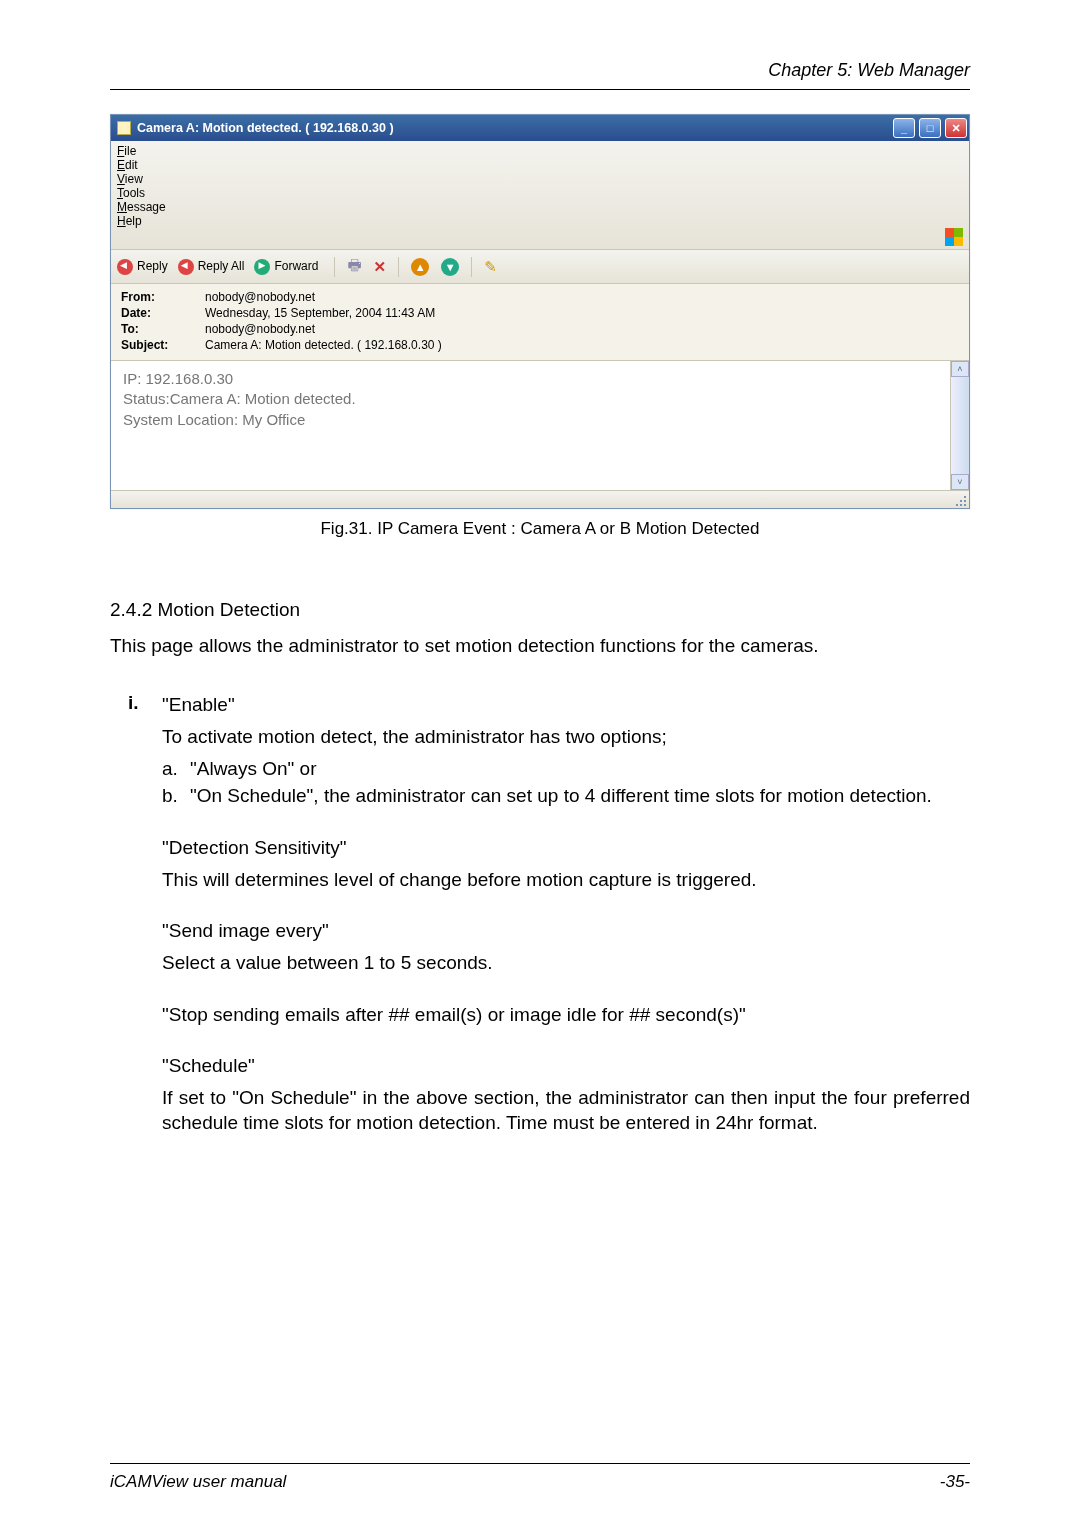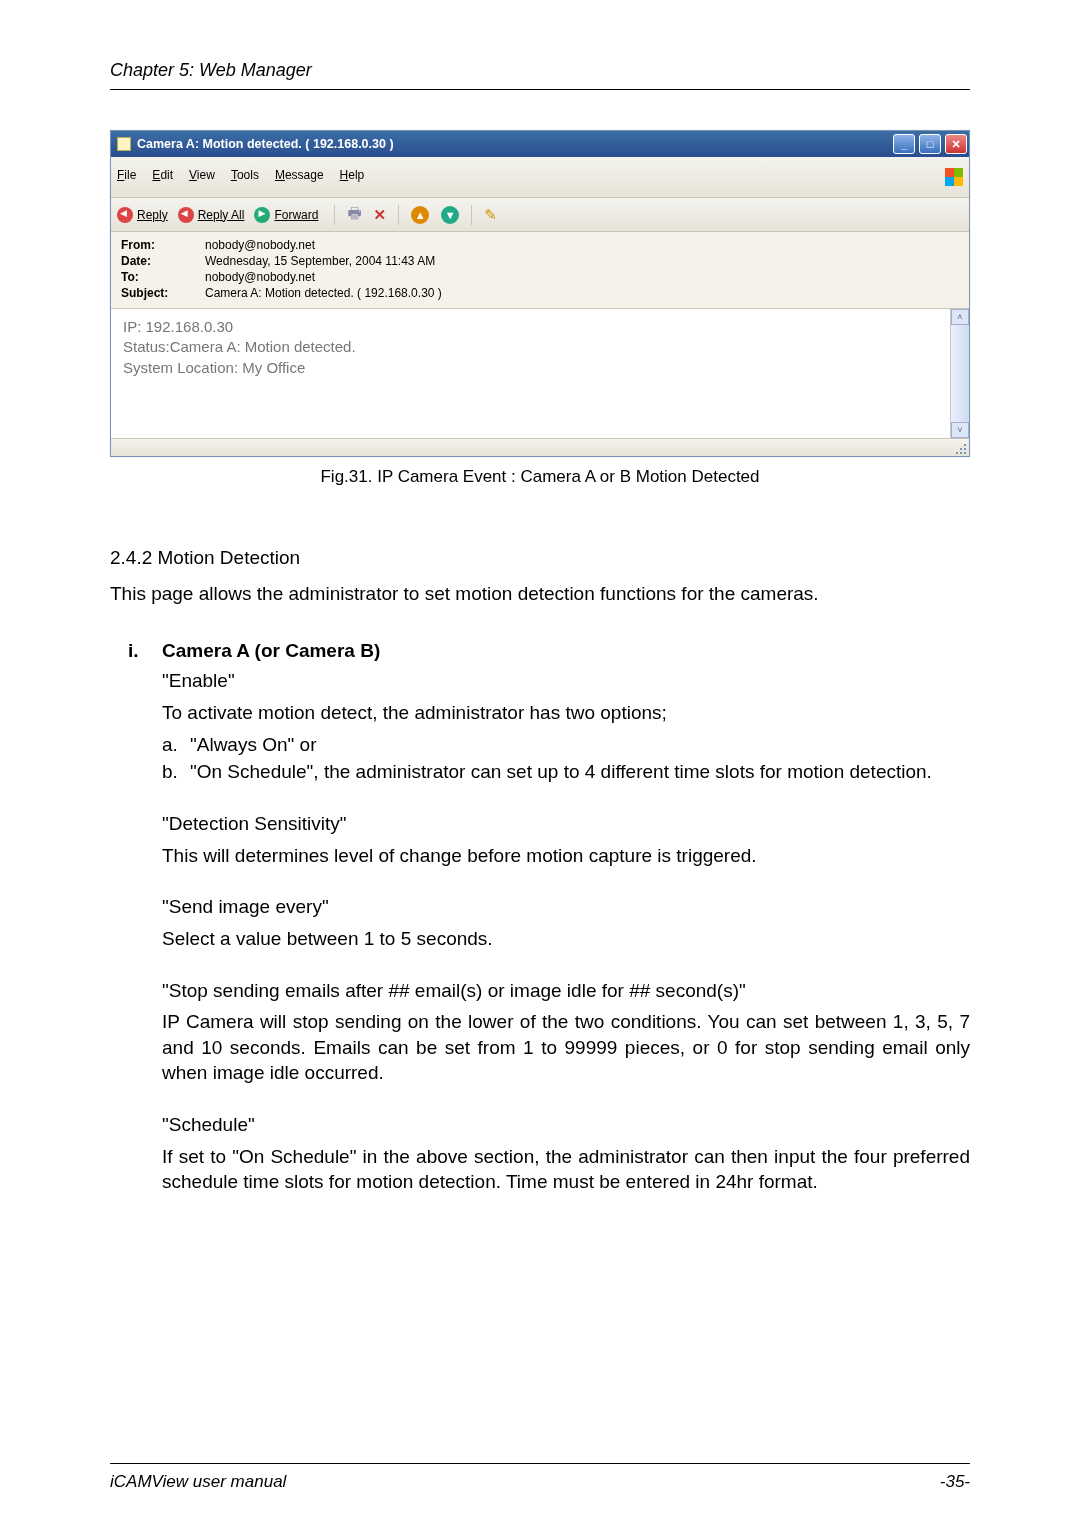--- a/index.html
+++ b/index.html
@@ -10,25 +10,26 @@
     height: 1528px;
     position: relative;
     color: #000;
   }
   .page {
     padding: 60px 110px 40px 110px;
     position: relative;
     height: 100%;
   }
   .chapter-header {
+    text-align: right;
     font-style: italic;
     font-size: 18px;
     padding-bottom: 8px;
     border-bottom: 1px solid #000;
-    margin-bottom: 40px;
+    margin-bottom: 24px;
   }
 
   
   .email-window {
     border: 1px solid #7a94b8;
     background: #14b8a6;
     width: 100%;
     margin-bottom: 10px;
     box-shadow: 0 0 1px rgba(0,0,0,0.2);
   }
@@ -58,42 +59,43 @@
     display: flex; align-items: center; justify-content: center;
     font-size: 11px; font-weight: bold;
   }
   .minbtn { background: linear-gradient(#8db4e8,#3a6fbf); color:#fff; }
   .maxbtn { background: linear-gradient(#8db4e8,#3a6fbf); color:#fff; }
   .closebtn { background: linear-gradient(#e88,#c33); color:#fff; }
   .menubar {
     background: linear-gradient(to bottom, #f4f3ee 0%, #e6e3d8 100%);
     display: flex;
     font-size: 12px;
-    padding: 11px 6px;
+    padding: 3px 6px;
     border-bottom: 1px solid #c9c6b8;
+    flex-direction: column;
   }
   .menuitem { margin-right: 16px; cursor: default; }
   .menuitem .u { text-decoration: underline; }
   .oe-logo {
     margin-left:auto;
     width: 18px; height: 18px;
     display:flex; flex-wrap:wrap;
   }
   .oe-logo span { width:9px; height:9px; }
   .oe-r{background:#f25022;} .oe-g{background:#7fba00;} .oe-b{background:#00a4ef;} .oe-y{background:#ffb900;}
 
   .toolbar {
     background: linear-gradient(to bottom, #f4f3ee 0%, #e6e3d8 100%);
     display: flex;
     align-items: center;
     padding: 4px 6px;
     border-bottom: 1px solid #c9c6b8;
     font-size: 12px;
   }
-  .tbtn { display: flex; align-items: center; margin-right: 10px; cursor:default;text-decoration:underline;}
+  .tbtn { display: flex; align-items: flex-start; margin-right: 10px; cursor:default;}
   .iconcircle {
     width:16px; height:16px; border-radius:50%;
     display:inline-block; margin-right:4px; position:relative;
   }
   .icon-reply { background:#d44; }
   .icon-reply::after{content:"◀"; color:#fff; font-size:9px; position:absolute; left:3px; top:1px;}
   .icon-fwd { background:#2a7; }
   .icon-fwd::after{content:"▶"; color:#fff; font-size:9px; position:absolute; left:4px; top:1px;}
   .tsep { width:1px; background:#c9c6b8; height:20px; margin: 0 6px; }
   .ticon { font-size:15px; margin: 0 6px; }
@@ -276,21 +278,20 @@
 
   <div class="fig-caption">Fig.31.  IP Camera Event : Camera A or B Motion Detected</div>
 
   <div class="section-heading">2.4.2 Motion Detection</div>
   <div class="section-text">This page allows the administrator to set motion detection functions for the cameras.</div>
 
   <div class="sub-list">
     <div class="sub-item">
       <div class="sub-marker">i.</div>
       <div class="sub-body">
-        <div class="sub-title">Camera A (or Camera B)</div>
         <div class="para">"Enable"</div>
         <div class="para">To activate motion detect, the administrator has two options;</div>
         <ul class="ol-inner">
           <li>
               <span class="m">a.</span>
               <span class="t">"Always On" or</span>
             </li>
           <li>
               <span class="m">b.</span>
               <span class="t justify">"On Schedule", the administrator can set up to 4 different time slots for motion detection.</span>
@@ -302,21 +303,20 @@
           <div class="para">This will determines level of change before motion capture is triggered.</div>
         </div>
 
         <div class="block">
           <div class="para">"Send image every"</div>
           <div class="para">Select a value between 1 to 5 seconds.</div>
         </div>
 
         <div class="block">
           <div class="para">"Stop sending emails after ## email(s) or image idle for ## second(s)"</div>
-          <div class="para justify">IP Camera will stop sending on the lower of the two conditions.   You can set between 1, 3, 5, 7 and 10 seconds.   Emails can be set from 1 to 99999 pieces, or 0 for stop sending email only when image idle occurred.</div>
         </div>
 
         <div class="block">
           <div class="para">"Schedule"</div>
           <div class="para justify">If set to "On Schedule" in the above section, the administrator can then input the four preferred schedule time slots for motion detection.   Time must be entered in 24hr format.</div>
         </div>
       </div>
     </div>
   </div>
 

